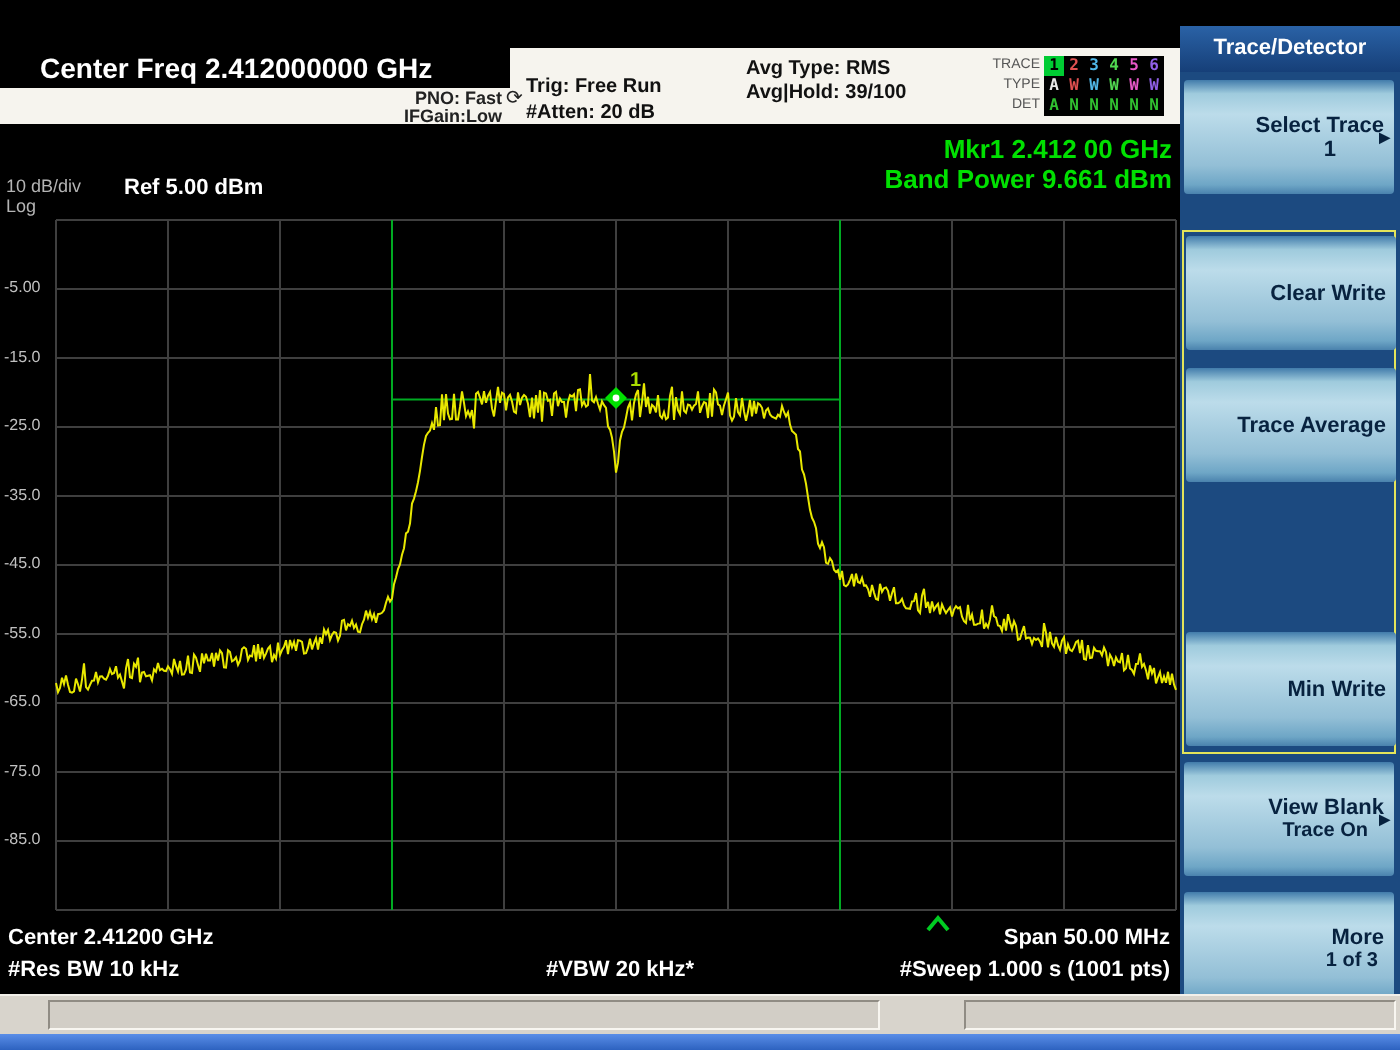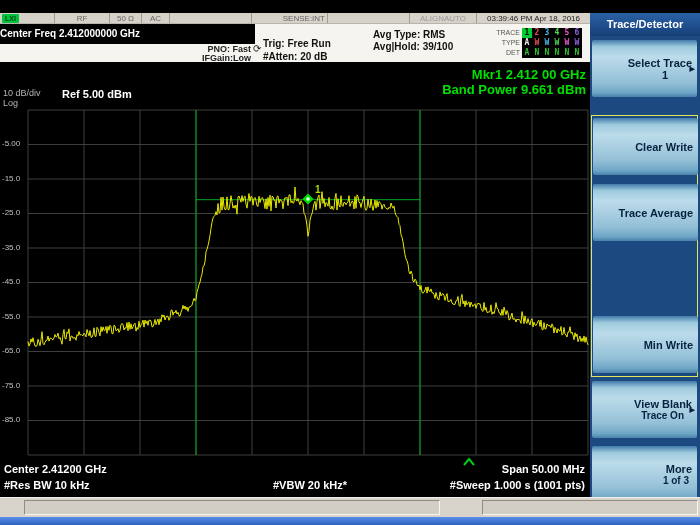--- a/index.html
+++ b/index.html
@@ -11,21 +11,21 @@
     color:#fff;font-size:9px;font-weight:bold;line-height:13px;padding-left:5px;box-sizing:border-box;}
   
   .status-strip{position:absolute;left:0;top:13px;width:590px;height:11px;background:#d6d2ca;
     display:flex;font-size:8px;line-height:11px;color:#666;border-bottom:1px solid #b8b4ac;box-sizing:border-box;}
   .ss-cell{border-right:1px solid #a09c94;box-sizing:border-box;padding:0 2px;white-space:nowrap;overflow:hidden;}
   .lxi-badge{display:inline-block;background:#00c23c;color:#053;font-weight:bold;font-size:7px;
     line-height:9px;margin-top:1px;padding:0 3px;border-radius:1px;color:#063f14;}
   
   .meas-bar{position:absolute;left:0;top:24px;width:590px;height:38px;background:#f6f4ee;}
   .cf-box{position:absolute;left:0;top:0;width:255px;height:20px;background:#000;color:#fff;
-    font-size:10px;font-weight:bold;line-height:20px;padding-left:0;box-sizing:border-box;white-space:nowrap;}
+    font-size:14px;font-weight:bold;line-height:20px;padding-left:20px;box-sizing:border-box;white-space:nowrap;}
   .pno{position:absolute;left:183px;top:20px;width:68px;text-align:right;font-size:9px;font-weight:bold;color:#222;}
   .pno-icon{position:absolute;left:253px;top:19px;font-size:10px;color:#222;}
   .ifgain{position:absolute;left:183px;top:29px;width:68px;text-align:right;font-size:9px;font-weight:bold;color:#222;}
   .trig{position:absolute;left:263px;top:14px;font-size:10px;font-weight:bold;color:#111;}
   .atten{position:absolute;left:263px;top:27px;font-size:10px;font-weight:bold;color:#111;}
   .avg-type{position:absolute;left:373px;top:5px;font-size:10px;font-weight:bold;color:#111;}
   .avg-hold{position:absolute;left:373px;top:17px;font-size:10px;font-weight:bold;color:#111;}
   .legend{position:absolute;left:480px;top:4px;}
   .lg-row{display:flex;height:10px;}
   .lg-label{display:inline-block;width:40px;text-align:right;font-size:7px;color:#555;line-height:10px;margin-right:2px;}
@@ -63,31 +63,20 @@
     border:1px solid;border-color:#908c84 #f8f6f0 #f8f6f0 #908c84;}
   .taskbar{position:absolute;left:0;top:517px;width:700px;height:8px;
     background:linear-gradient(180deg,#5a8ee8,#2d62c0);}
 </style>
 </head>
 <body>
 
 <div id="root">
 
 
-  <div class="status-strip">
-    <div class="ss-cell" style="width:55px"><span class="lxi-badge">LXI</span></div>
-    <div class="ss-cell" style="width:55px;text-align:center">RF</div>
-    <div class="ss-cell" style="width:32px;text-align:center">50 Ω</div>
-    <div class="ss-cell" style="width:28px;text-align:center">AC</div>
-    <div class="ss-cell" style="width:82px"></div>
-    <div class="ss-cell" style="width:76px;text-align:right">SENSE:INT</div>
-    <div class="ss-cell" style="width:82px"></div>
-    <div class="ss-cell" style="width:67px;text-align:center;color:#999">ALIGNAUTO</div>
-    <div class="ss-cell" style="flex:1;text-align:center;color:#222;border-right:none">03:39:46 PM Apr 18, 2016</div>
-  </div>
 
   <div class="meas-bar">
     <div class="cf-box">Center Freq 2.412000000 GHz</div>
     <div class="pno">PNO: Fast</div>
     <span class="pno-icon">⟳</span>
     <div class="ifgain">IFGain:Low</div>
     <div class="trig">Trig: Free Run</div>
     <div class="atten">#Atten: 20 dB</div>
     <div class="avg-type">Avg Type: RMS</div>
     <div class="avg-hold">Avg|Hold: 39/100</div>

